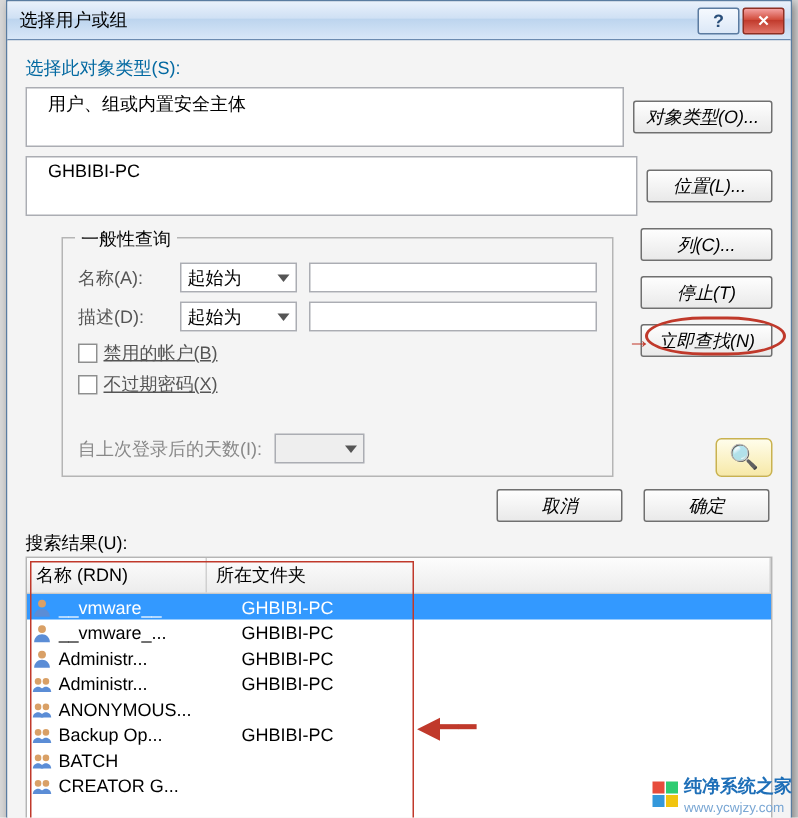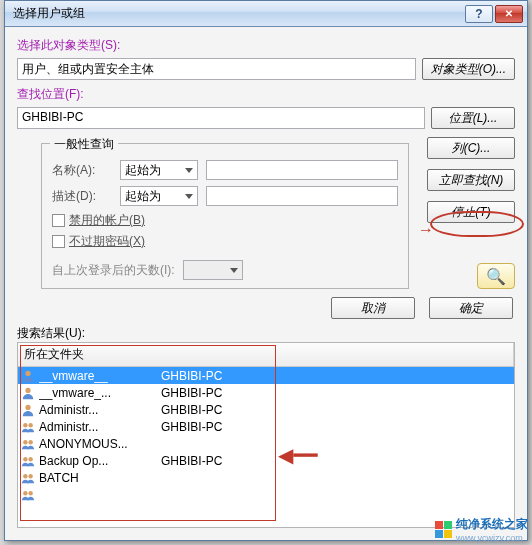--- a/index.html
+++ b/index.html
@@ -10,41 +10,41 @@
   
   .titlebar { height: 26px; background: linear-gradient(#e9f1fb, #cfe0f4 45%, #bcd4ee 46%, #d8e7f8); display: flex; align-items: center; padding: 0 4px 0 8px; border-bottom: 1px solid #6b8bb0; }
   .titlebar .title { flex: 1; color: #000; }
   .winbtn { width: 28px; height: 18px; margin-left: 2px; border: 1px solid #5b7ba0; background: linear-gradient(#f5f9fe,#dce8f7); display:flex; align-items:center; justify-content:center; border-radius:2px; cursor:default;}
   .winbtn.help::after { content:"?"; font-weight:bold; color:#2a4f7a; }
   .winbtn.close { background: linear-gradient(#f3a0a0,#d14b3a 45%,#c0392b 46%,#e17468); border-color:#8e2f22; color:#fff; }
   .winbtn.close::after { content:"✕"; font-size:10px; font-weight:bold; }
 
   .client { padding: 10px 12px 12px; background:#f4f4f4; }
 
-  .label { color:#a21caf; margin-bottom:4px; }
+  .label { color:#0369a1; margin-bottom:4px; }
   .row { display:flex; align-items:center; margin-bottom:6px; gap:6px;}
-  .textbox { flex:1; height:22px; border:1px solid #abadb3; background:#fff; padding:2px 4px; }
+  .textbox { flex:1; height:40px; border:1px solid #abadb3; background:#fff; padding:2px 14px; }
   .button { min-width:84px; height:22px; border:1px solid #707070; background:linear-gradient(#fefefe,#e9e9e9); padding:0 8px; display:inline-flex; align-items:center; justify-content:center; cursor:default; border-radius:2px; white-space:nowrap;font-style:italic;}
 
   
   .fieldset { border:1px solid #b5b5b5; margin-top:8px; padding:10px 10px 8px; position:relative; background:#f4f4f4;}
   .fieldset .legend { position:absolute; top:-8px; left:8px; background:#f4f4f4; padding:0 4px;}
   .two-col { display:flex; gap:10px; }
   .two-col .left { flex:1;padding-left:24px; }
   .two-col .right { width:96px; display:flex; flex-direction:column; gap:10px; padding-top:2px; align-items:flex-end;}
 
   .field-row { display:flex; align-items:center; gap:8px; margin:6px 0;}
   .field-row .fl { width:60px; color:#555;}
   .combo { width:78px; height:20px; border:1px solid #abadb3; background:#fff; display:flex; align-items:center; justify-content:space-between; padding:0 4px;}
   .combo .arr { width:0;height:0;border-left:4px solid transparent;border-right:4px solid transparent;border-top:5px solid #555;}
   .inp { flex:1; height:20px; border:1px solid #abadb3; background:#fff;}
   .chk { display:flex; align-items:center; gap:4px; color:#555; margin:4px 0;text-decoration:underline;}
   .chkbox { width:13px; height:13px; border:1px solid #8e8f8f; background:#fff;}
   .disabled { color:#888; }
-  .days-row { display:flex; align-items:center; gap:8px; margin-top:10px;}
+  .days-row { display:flex; align-items:center; gap:8px; margin-top:24px;}
   .days-row .fl2 { color:#888; }
   .mag { width:38px; height:26px; background:linear-gradient(#fffdeb,#f7e9a8); border:1px solid #c9b24f; border-radius:4px; display:flex; align-items:center; justify-content:center; font-size:16px;}
 
   
   .highlight-oval { position:absolute; border:2px solid #c0392b; border-radius:50%/60%; width:94px; height:26px; right:3px; top:184px; pointer-events:none;}
   .red-arrow { position:absolute; left:413px; top:192px; color:#c0392b; font-size:16px; font-weight:bold; pointer-events:none;}
 
   .bottom-btns { display:flex; justify-content:flex-end; gap:14px; margin:8px 2px 6px;}
 
   .results-label { margin-top:4px; }
@@ -87,21 +87,20 @@
   </div>
 
   <div class="client" style="position:relative;">
 
     <div class="label">选择此对象类型(S):</div>
     <div class="row">
       <div class="textbox"><span>用户、组或内置安全主体</span></div>
       <div class="button">对象类型(O)...</div>
     </div>
 
-    <div class="label">查找位置(F):</div>
     <div class="row">
       <div class="textbox"><span>GHBIBI-PC</span></div>
       <div class="button">位置(L)...</div>
     </div>
 
     <div class="two-col">
       <div class="left">
         <div class="fieldset">
           <span class="legend">一般性查询</span>
 
@@ -137,38 +136,39 @@
             <div class="combo disabled" style="width:60px;background:#eee;">
                 <span></span>
                 <span class="arr"></span>
               </div>
           </div>
         </div>
       </div>
 
       <div class="right">
         <div class="button" style="min-width:88px;">列(C)...</div>
+        <div class="button" style="min-width:88px;">停止(T)</div>
         <div class="button" style="min-width:88px;">立即查找(N)</div>
-        <div class="button" style="min-width:88px;">停止(T)</div>
         <div style="flex:1"></div>
         <div class="mag">🔍</div>
       </div>
     </div>
 
     <div class="highlight-oval"></div>
     <div class="red-arrow">→</div>
 
     <div class="bottom-btns">
       <div class="button">取消</div>
       <div class="button">确定</div>
     </div>
 
     <div class="results-label">搜索结果(U):</div>
     <div class="listview" style="position:relative;">
       <div class="lv-header">
+        <div class="lv-col1">名称 (RDN)</div>
         <div class="lv-col2">所在文件夹</div>
       </div>
       <div class="lv-body" id="lv-body">
 
       <div class="lv-row sel">
             <span class="ic ic-user">
               <svg viewBox="0 0 16 16">
                 <circle cx="8" cy="5" r="3" fill="#d9a066"></circle>
                 <path d="M2 15c0-3.3 2.7-6 6-6s6 2.7 6 6" fill="#5b8dd6"></path>
               </svg>
@@ -246,20 +246,21 @@
           </div>
           <div class="lv-row">
             <span class="ic ic-group">
               <svg viewBox="0 0 16 16">
                 <circle cx="5" cy="6" r="2.5" fill="#d9a066"></circle>
                 <circle cx="11" cy="6" r="2.5" fill="#d9a066"></circle>
                 <path d="M1 14c0-2.2 1.8-4 4-4s4 1.8 4 4" fill="#5b8dd6"></path>
                 <path d="M7 14c0-2.2 1.8-4 4-4s4 1.8 4 4" fill="#5b8dd6"></path>
               </svg>
             </span>
+            <span class="c1">CREATOR G...</span>
             <span class="c2"></span>
           </div>
         </div>
 
       <div class="red-box" style="left:2px; top:2px; width:256px; height:176px;"></div>
       <div class="red-arrow2" style="left:260px; top:100px;">◀━━</div>
     </div>
 
   </div>
 </div>

